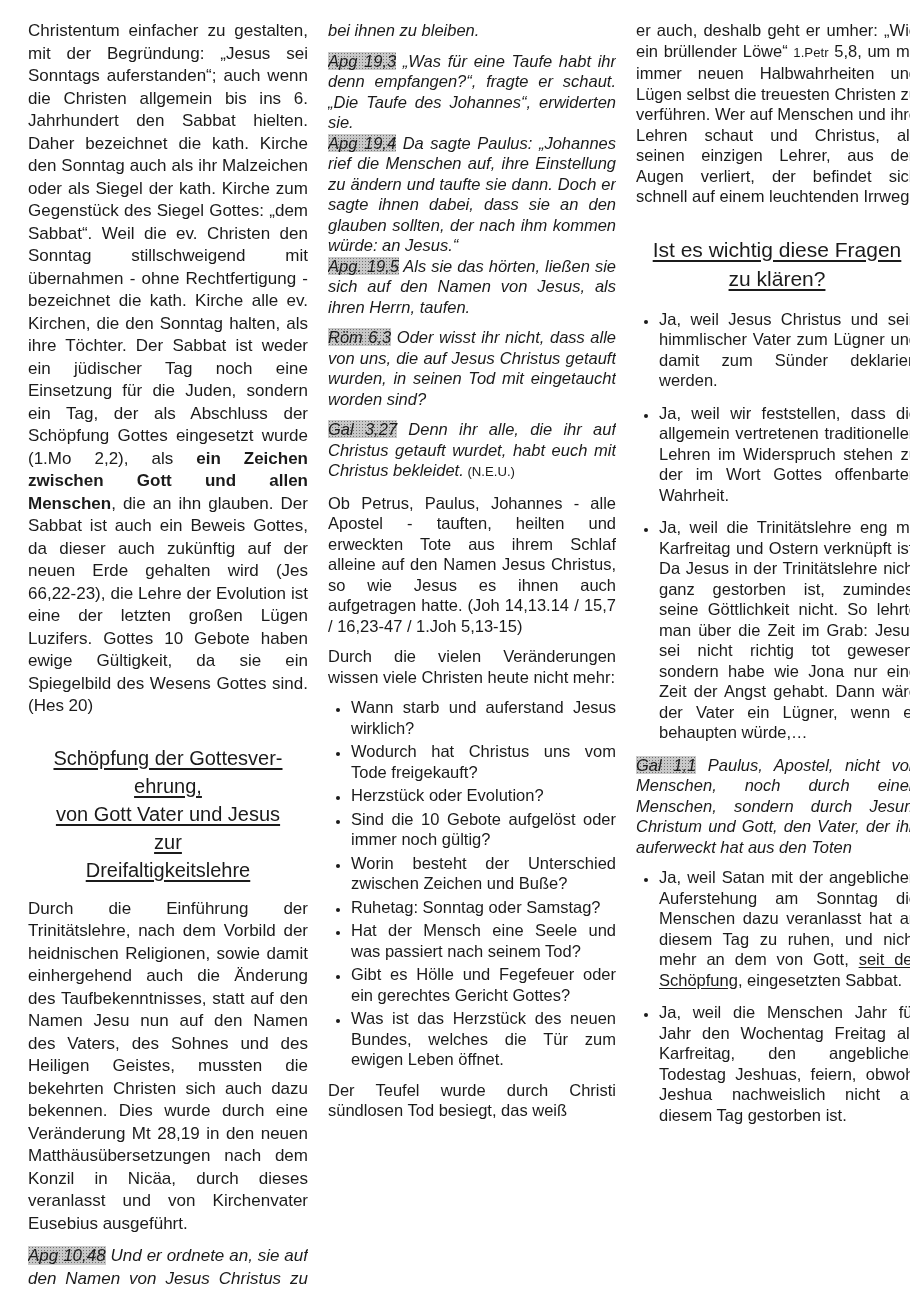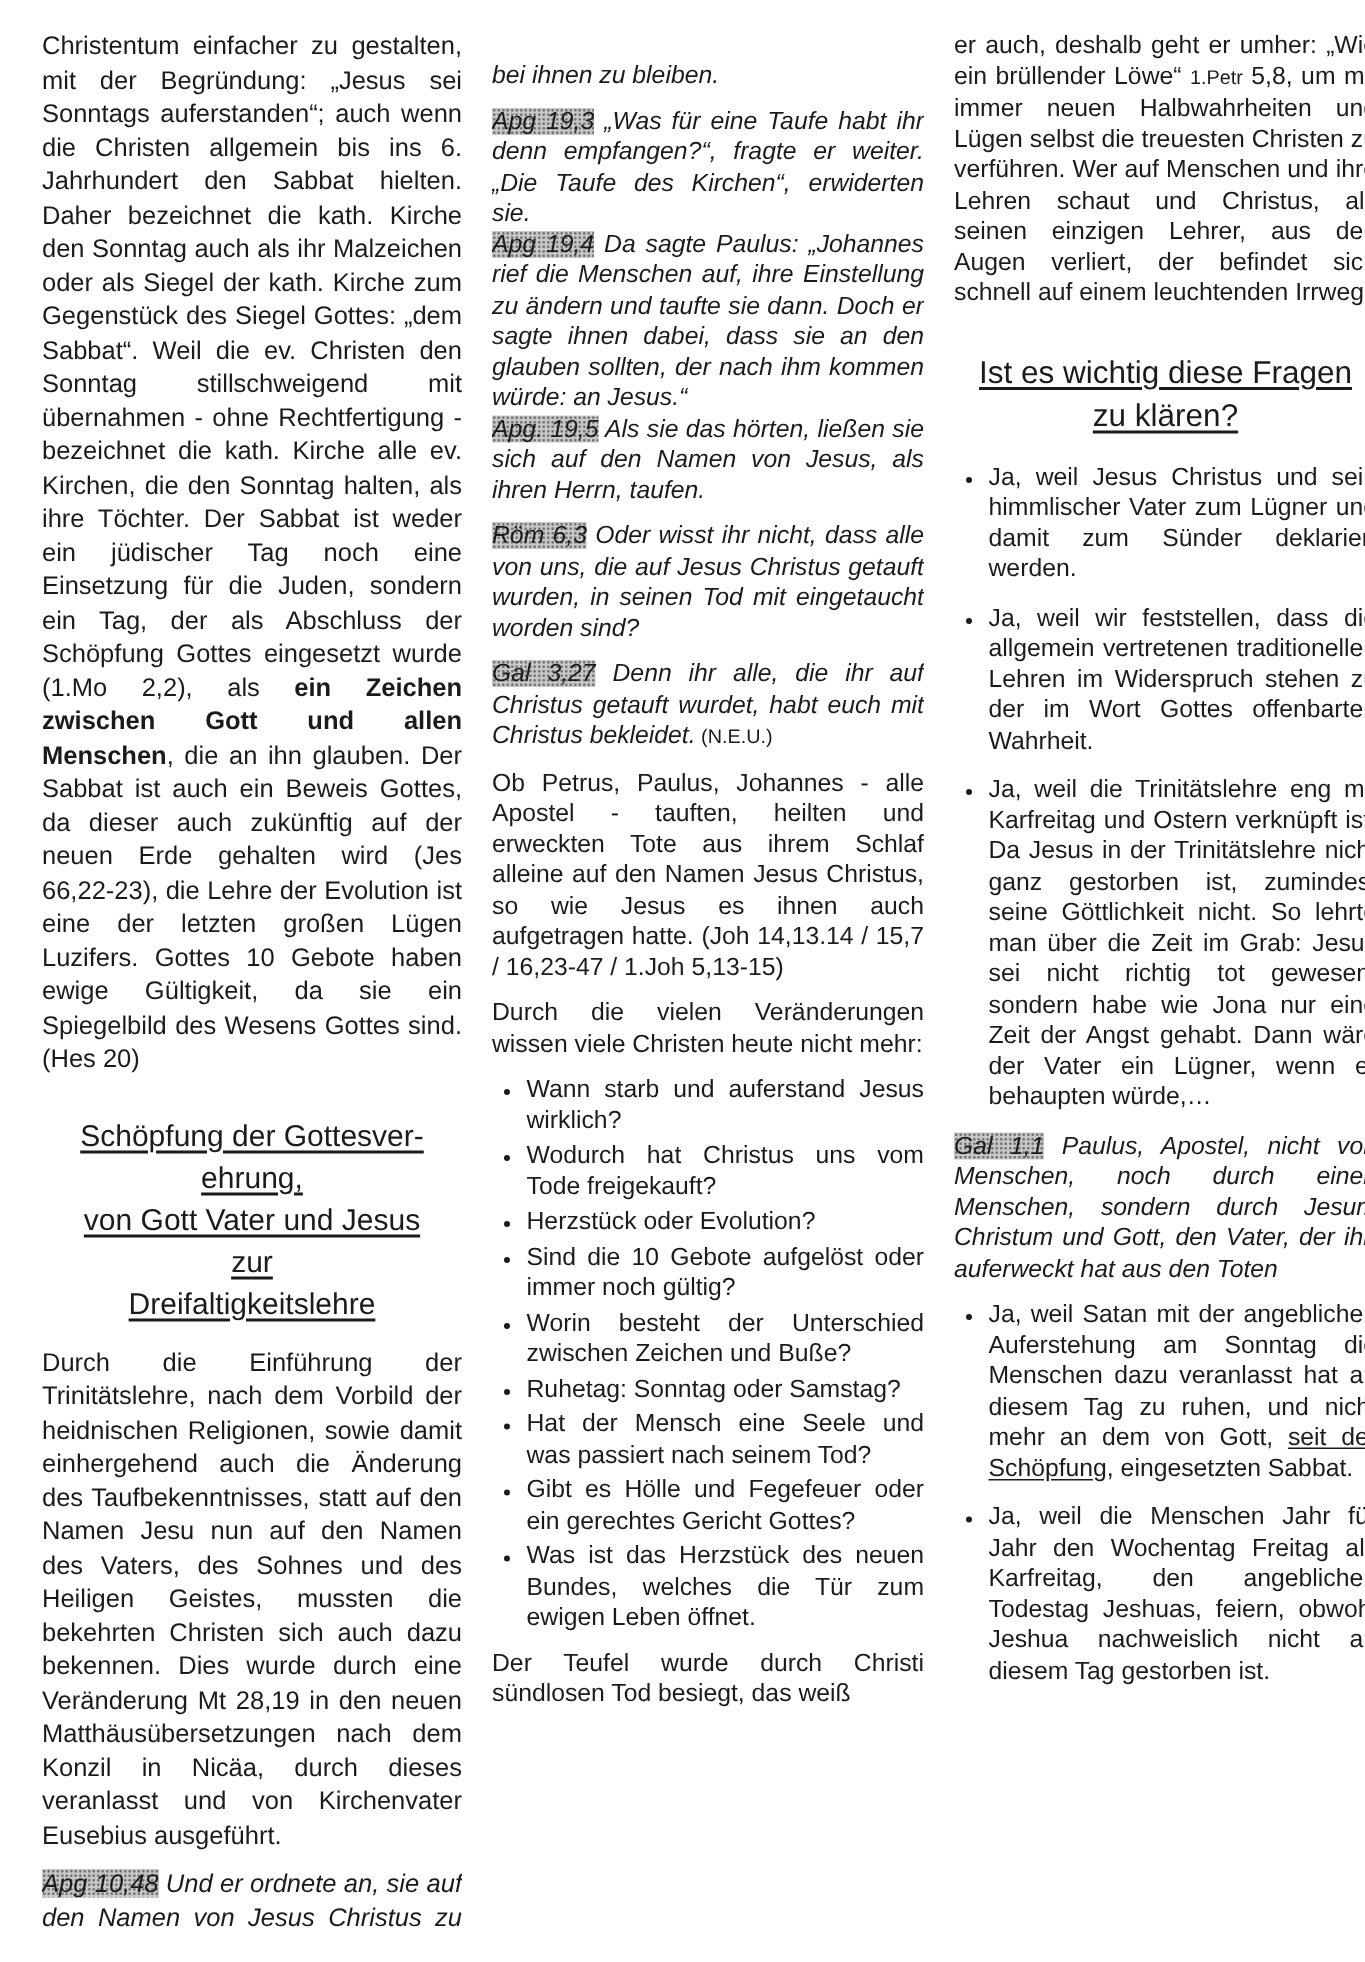--- a/index.html
+++ b/index.html
@@ -4,21 +4,21 @@
 <style>
   html,body{margin:0;padding:0}
   body{
     width:910px;height:1308px;overflow:hidden;
     background:#ffffff;color:#1b1b1b;
     font-family:"Liberation Sans",sans-serif;
   }
   .page{box-sizing:border-box;display:flex;gap:20px;padding:20px 10px 16px 28px;height:100%;}
   .col{box-sizing:border-box;overflow:hidden;text-align:justify;hyphens:auto;}
   .col-0{flex:0 0 280px;font-size:17px;line-height:22.5px;}
-  .col-1{flex:0 0 288px;font-size:16.5px;line-height:20.5px;margin-top:20px;}
+  .col-1{flex:0 0 288px;font-size:16.5px;line-height:20.5px;}
   .col-2{flex:0 0 282px;font-size:16.5px;line-height:20.5px;}
   p{margin:0 0 10px;}
   p.tight{margin-bottom:0;}
   .verse{font-style:italic;}
   .b{font-weight:bold;}
   .u{text-decoration:underline;text-underline-offset:2px;}
   .sm{font-size:0.8em;}
   .rm{font-style:normal;}
   .hl{
     font-style:italic;
@@ -41,21 +41,21 @@
 
 <div class="page">
   <div class="col col-0">
       <p class="para"><span>Christentum einfacher zu gestalten, mit der Begründung: „Jesus sei Sonntags auferstanden“; auch wenn die Christen allgemein bis ins 6. Jahrhundert den Sabbat hielten. Daher bezeichnet die kath. Kirche den Sonntag auch als ihr Malzeichen oder als Siegel der kath. Kirche zum Gegenstück des Siegel Gottes: „dem Sabbat“. Weil die ev. Christen den Sonntag stillschweigend mit übernahmen - ohne Rechtfertigung - bezeichnet die kath. Kirche alle ev. Kirchen, die den Sonntag halten, als ihre Töchter. Der Sabbat ist weder ein jüdischer Tag noch eine Einsetzung für die Juden, sondern ein Tag, der als Abschluss der Schöpfung Gottes eingesetzt wurde (1.Mo 2,2), als </span><span class="b">ein Zeichen zwischen Gott und allen Menschen</span><span>, die an ihn glauben. Der Sabbat ist auch ein Beweis Gottes, da dieser auch zukünftig auf der neuen Erde gehalten wird (Jes 66,22-23), die Lehre der Evolution ist eine der letzten großen Lügen Luzifers. Gottes 10 Gebote haben ewige Gültigkeit, da sie ein Spiegelbild des Wesens Gottes sind. (Hes 20)</span></p>
       <div class="heading"><span class="hline">Schöpfung der Gottesver-</span><br><span class="hline">ehrung,</span><br><span class="hline">von Gott Vater und Jesus</span><br><span class="hline">zur</span><br><span class="hline">Dreifaltigkeitslehre</span></div>
       <p class="para"><span>Durch die Einführung der Trinitätslehre, nach dem Vorbild der heidnischen Religionen, sowie damit einhergehend auch die Änderung des Taufbekenntnisses, statt auf den Namen Jesu nun auf den Namen des Vaters, des Sohnes und des Heiligen Geistes, mussten die bekehrten Christen sich auch dazu bekennen. Dies wurde durch eine Veränderung Mt 28,19 in den neuen Matthäusübersetzungen nach dem Konzil in Nicäa, durch dieses veranlasst und von Kirchenvater Eusebius ausgeführt.</span></p>
       <p class="verse"><span class="hl">Apg 10,48</span><span> Und er ordnete an, sie auf den Namen von Jesus Christus zu taufen. Danach baten sie Petrus, noch einige Tage</span></p>
     </div>
   <div class="col col-1">
       <p class="verse"><span>bei ihnen zu bleiben.</span></p>
-      <p class="verse tight"><span class="hl">Apg 19,3</span><span> „Was für eine Taufe habt ihr denn empfangen?“, fragte er weiter. „Die Taufe des Kirchen“, erwiderten sie.</span></p>
+      <p class="verse tight"><span class="hl">Apg 19,3</span><span> „Was für eine Taufe habt ihr denn empfangen?“, fragte er schaut. „Die Taufe des Johannes“, erwiderten sie.</span></p>
       <p class="verse tight"><span class="hl">Apg 19,4</span><span> Da sagte Paulus: „Johannes rief die Menschen auf, ihre Einstellung zu ändern und taufte sie dann. Doch er sagte ihnen dabei, dass sie an den glauben sollten, der nach ihm kommen würde: an Jesus.“</span></p>
       <p class="verse"><span class="hl">Apg. 19,5</span><span> Als sie das hörten, ließen sie sich auf den Namen von Jesus, als ihren Herrn, taufen.</span></p>
       <p class="verse"><span class="hl">Röm 6,3</span><span> Oder wisst ihr nicht, dass alle von uns, die auf Jesus Christus getauft wurden, in seinen Tod mit eingetaucht worden sind?</span></p>
       <p class="verse"><span class="hl">Gal 3,27</span><span> Denn ihr alle, die ihr auf Christus getauft wurdet, habt euch mit Christus bekleidet.</span><span class="sm rm"> (N.E.U.)</span></p>
       <p class="para"><span>Ob Petrus, Paulus, Johannes - alle Apostel - tauften, heilten und erweckten Tote aus ihrem Schlaf alleine auf den Namen Jesus Christus, so wie Jesus es ihnen auch aufgetragen hatte. (Joh 14,13.14 / 15,7 / 16,23-47 / 1.Joh 5,13-15)</span></p>
       <p class="para"><span>Durch die vielen Veränderungen wissen viele Christen heute nicht mehr:</span></p>
       <ul>
         <li><span>Wann starb und auferstand Jesus wirklich?</span></li>
         <li><span>Wodurch hat Christus uns vom Tode freigekauft?</span></li>
         <li><span>Herzstück oder Evolution?</span></li>

